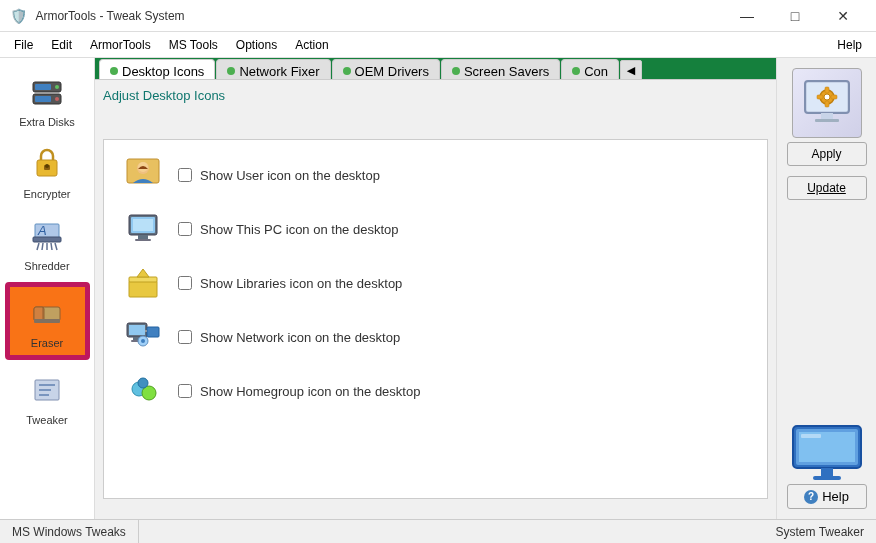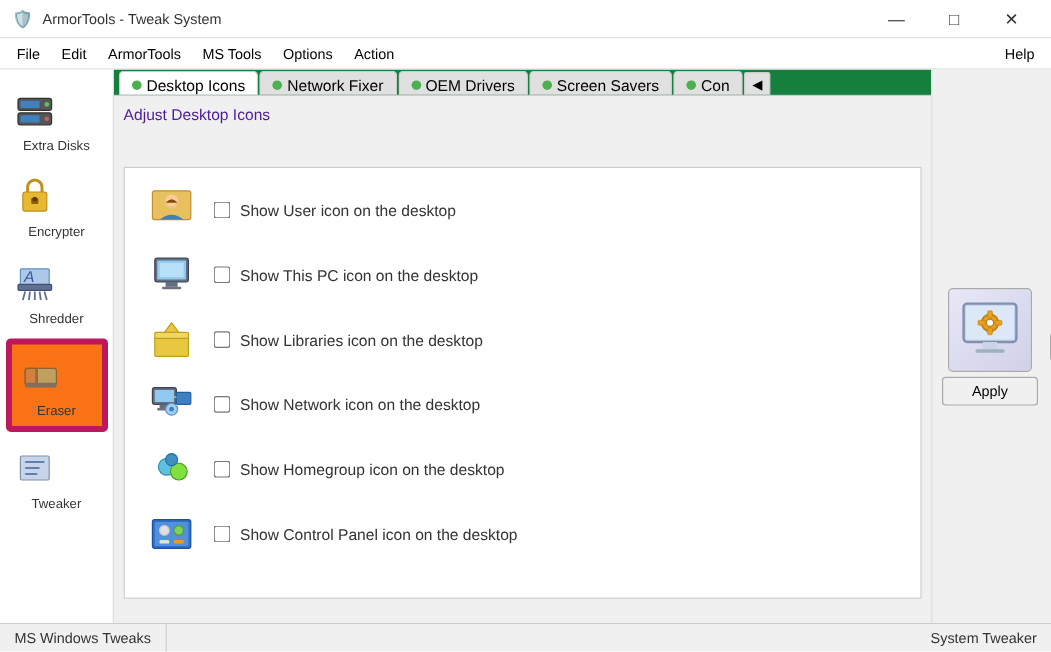--- a/index.html
+++ b/index.html
@@ -60,20 +60,21 @@
       display: flex;
       flex-direction: column;
       align-items: center;
       padding-top: 8px;
       gap: 4px;
     }
     .sidebar-item {
       width: 85px;
       display: flex;
       flex-direction: column;
+      align-items: center;
       padding: 6px 4px;
       cursor: pointer;
       border-radius: 4px;
       gap: 4px;
     }
     .sidebar-item.active { background: #f97316; border: 5px solid #be185d; }
     .sidebar-icon { width: 40px; height: 40px; display: flex; align-items: center; justify-content: center; }
     .sidebar-label { font-size: 11px; color: #333; text-align: center; }
 
     
@@ -123,21 +124,21 @@
 
     
     .panel {
       flex: 1;
       padding: 8px;
       background: #f0f0f0;
       overflow: auto;
     }
     .panel-title {
       font-size: 13px;
-      color: #4c1d95;
+      color: #0f766e;
       margin-bottom: 8px;
       font-weight: normal;
     }
     .panel-content {
       background: #fff;
       border: 1px solid #ccc;
       padding: 16px 20px;
       display: flex;
       flex-direction: column;
       gap: 16px;
@@ -152,21 +153,21 @@
     .option-icon { width: 38px; height: 38px; flex-shrink: 0; display: flex; align-items: center; justify-content: center; }
     .option-check { display: flex; align-items: center; gap: 8px; cursor: pointer; }
     .option-check input[type=checkbox] { width: 14px; height: 14px; cursor: pointer; }
     .option-label { font-size: 13px; color: #333; }
 
     
     .right-panel {
       width: 100px;
       background: #f0f0f0;
       display: flex;
-      flex-direction: row;
+      flex-direction: column;
       align-items: center;
       padding: 10px 8px;
       gap: 10px;
       border-left: 1px solid #ddd;
     }
     .apply-btn-area {
       display: flex;
       flex-direction: column;
       align-items: center;
       gap: 4px;
@@ -444,36 +445,20 @@
               <circle cx="24" cy="20" r="7" fill="#80e040" stroke="#50a020" stroke-width="1"></circle>
               <circle cx="18" cy="10" r="5" fill="#4090c0" stroke="#2070a0" stroke-width="1"></circle>
             </svg>
           </div>
           <label class="option-check">
             <input type="checkbox" style="">
             <span class="option-label">Show Homegroup icon on the desktop</span>
           </label>
         </div>
 
-        <div class="option-row">
-          <div class="option-icon">
-            <svg width="36" height="36" viewBox="0 0 36 36">
-              <rect x="2" y="6" width="32" height="24" rx="2" fill="#3070c0" stroke="#2050a0" stroke-width="1"></rect>
-              <rect x="4" y="8" width="28" height="20" rx="1" fill="#5090e0"></rect>
-              <circle cx="12" cy="15" r="4" fill="#e0e0e0" stroke="#ccc" stroke-width="1"></circle>
-              <circle cx="24" cy="15" r="4" fill="#80d060" stroke="#50a030" stroke-width="1"></circle>
-              <rect x="8" y="23" width="8" height="3" rx="1" fill="#e0e0e0"></rect>
-              <rect x="20" y="23" width="8" height="3" rx="1" fill="#e0a030"></rect>
-            </svg>
-          </div>
-          <label class="option-check">
-            <input type="checkbox" style="">
-            <span class="option-label">Show Control Panel icon on the desktop</span>
-          </label>
-        </div>
 
       </div>
     </div>
   </div>
 
   <div class="right-panel">
     <div class="apply-btn-area">
       <div class="apply-icon-box">
 
         <svg width="52" height="52" viewBox="0 0 52 52">

